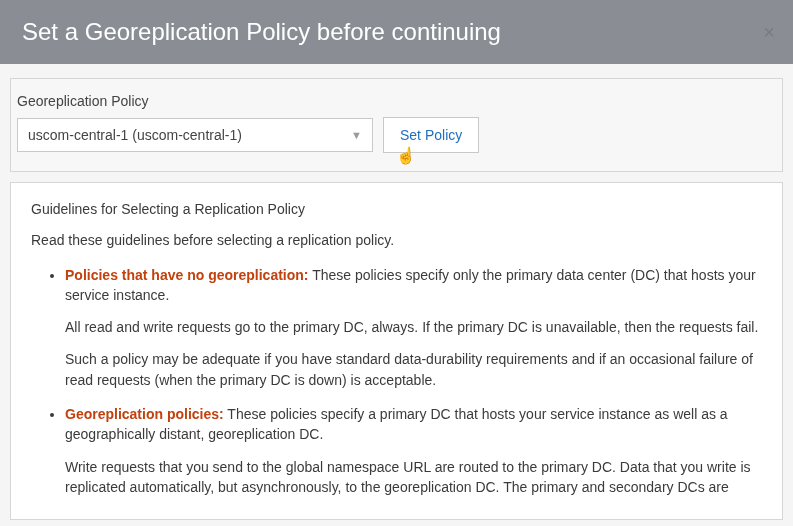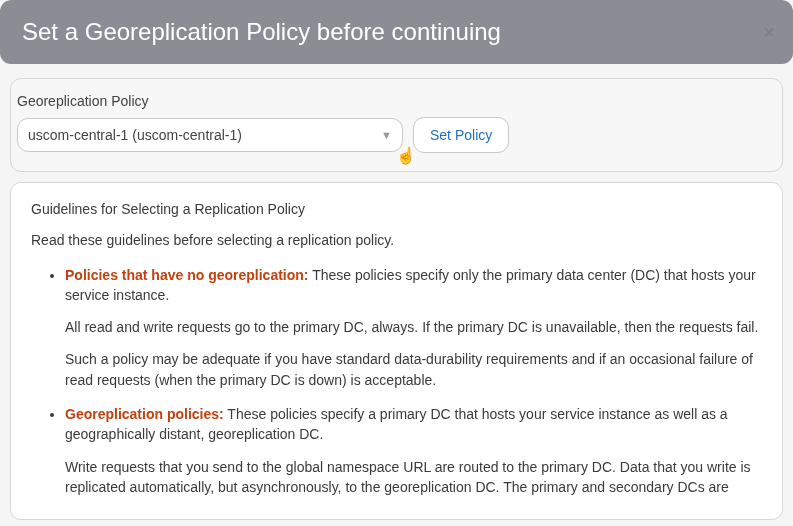--- a/index.html
+++ b/index.html
@@ -1,15 +1,15 @@
 <!DOCTYPE html>
 <html><head>
 <meta charset="utf-8">
 <style>
-  * { box-sizing: border-box; margin: 0; padding: 0; border-radius: 11px; }
+  * { box-sizing: border-box; margin: 0; padding: 0; }
   body {
     font-family: "Segoe UI", Arial, sans-serif;
     background: #f5f5f5;
     width: 793px;
     height: 526px;
     overflow: hidden;
   }
   .dialog-header {
     background: #8a8e94;
     color: #fff;
@@ -37,21 +37,21 @@
     padding: 14px 14px 18px 6px;
   }
   .policy-label {
     color: #444;
     font-size: 14px;
     margin-bottom: 8px;
   }
   .policy-row { display: flex; align-items: center; gap: 10px; }
   .select-wrap {
     position: relative;
-    width: 386px;
+    width: 356px;
     background: #fff;
     border: 1px solid #c9c9c9;
     height: 34px;
     display: flex;
     align-items: center;
     padding: 0 28px 0 10px;
     color: #444;
     font-size: 14px;
     cursor: pointer;
   }

